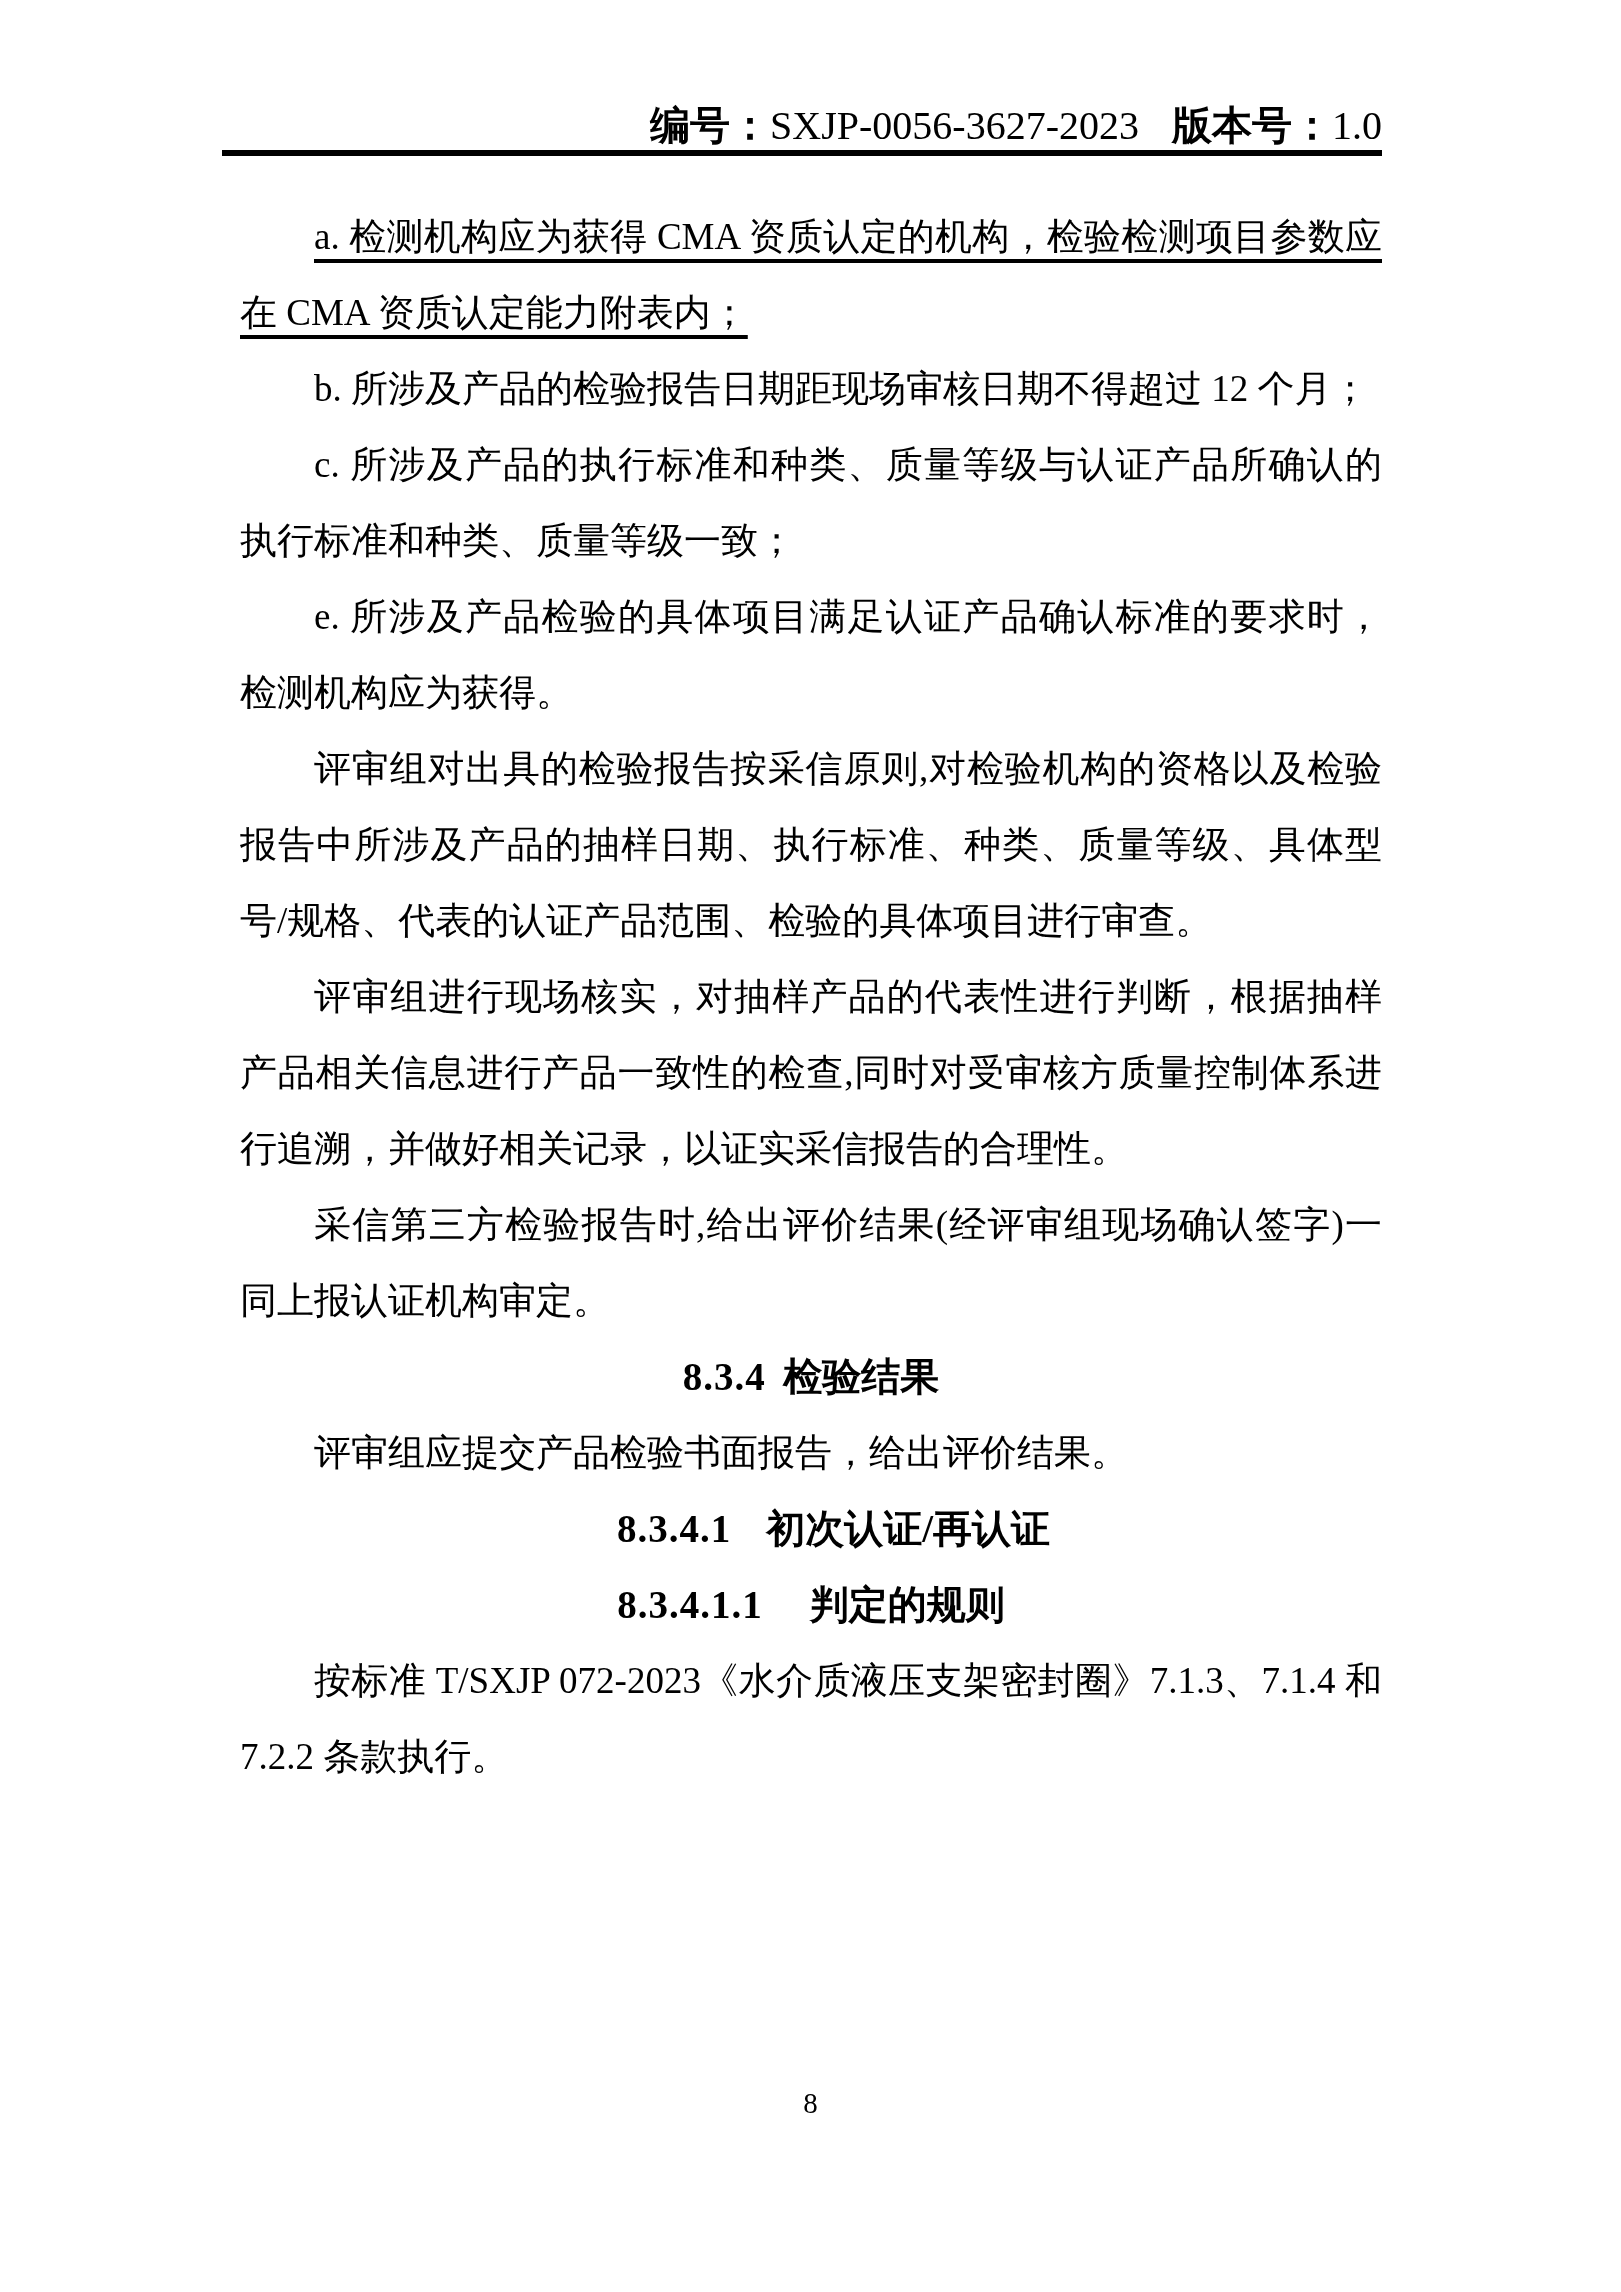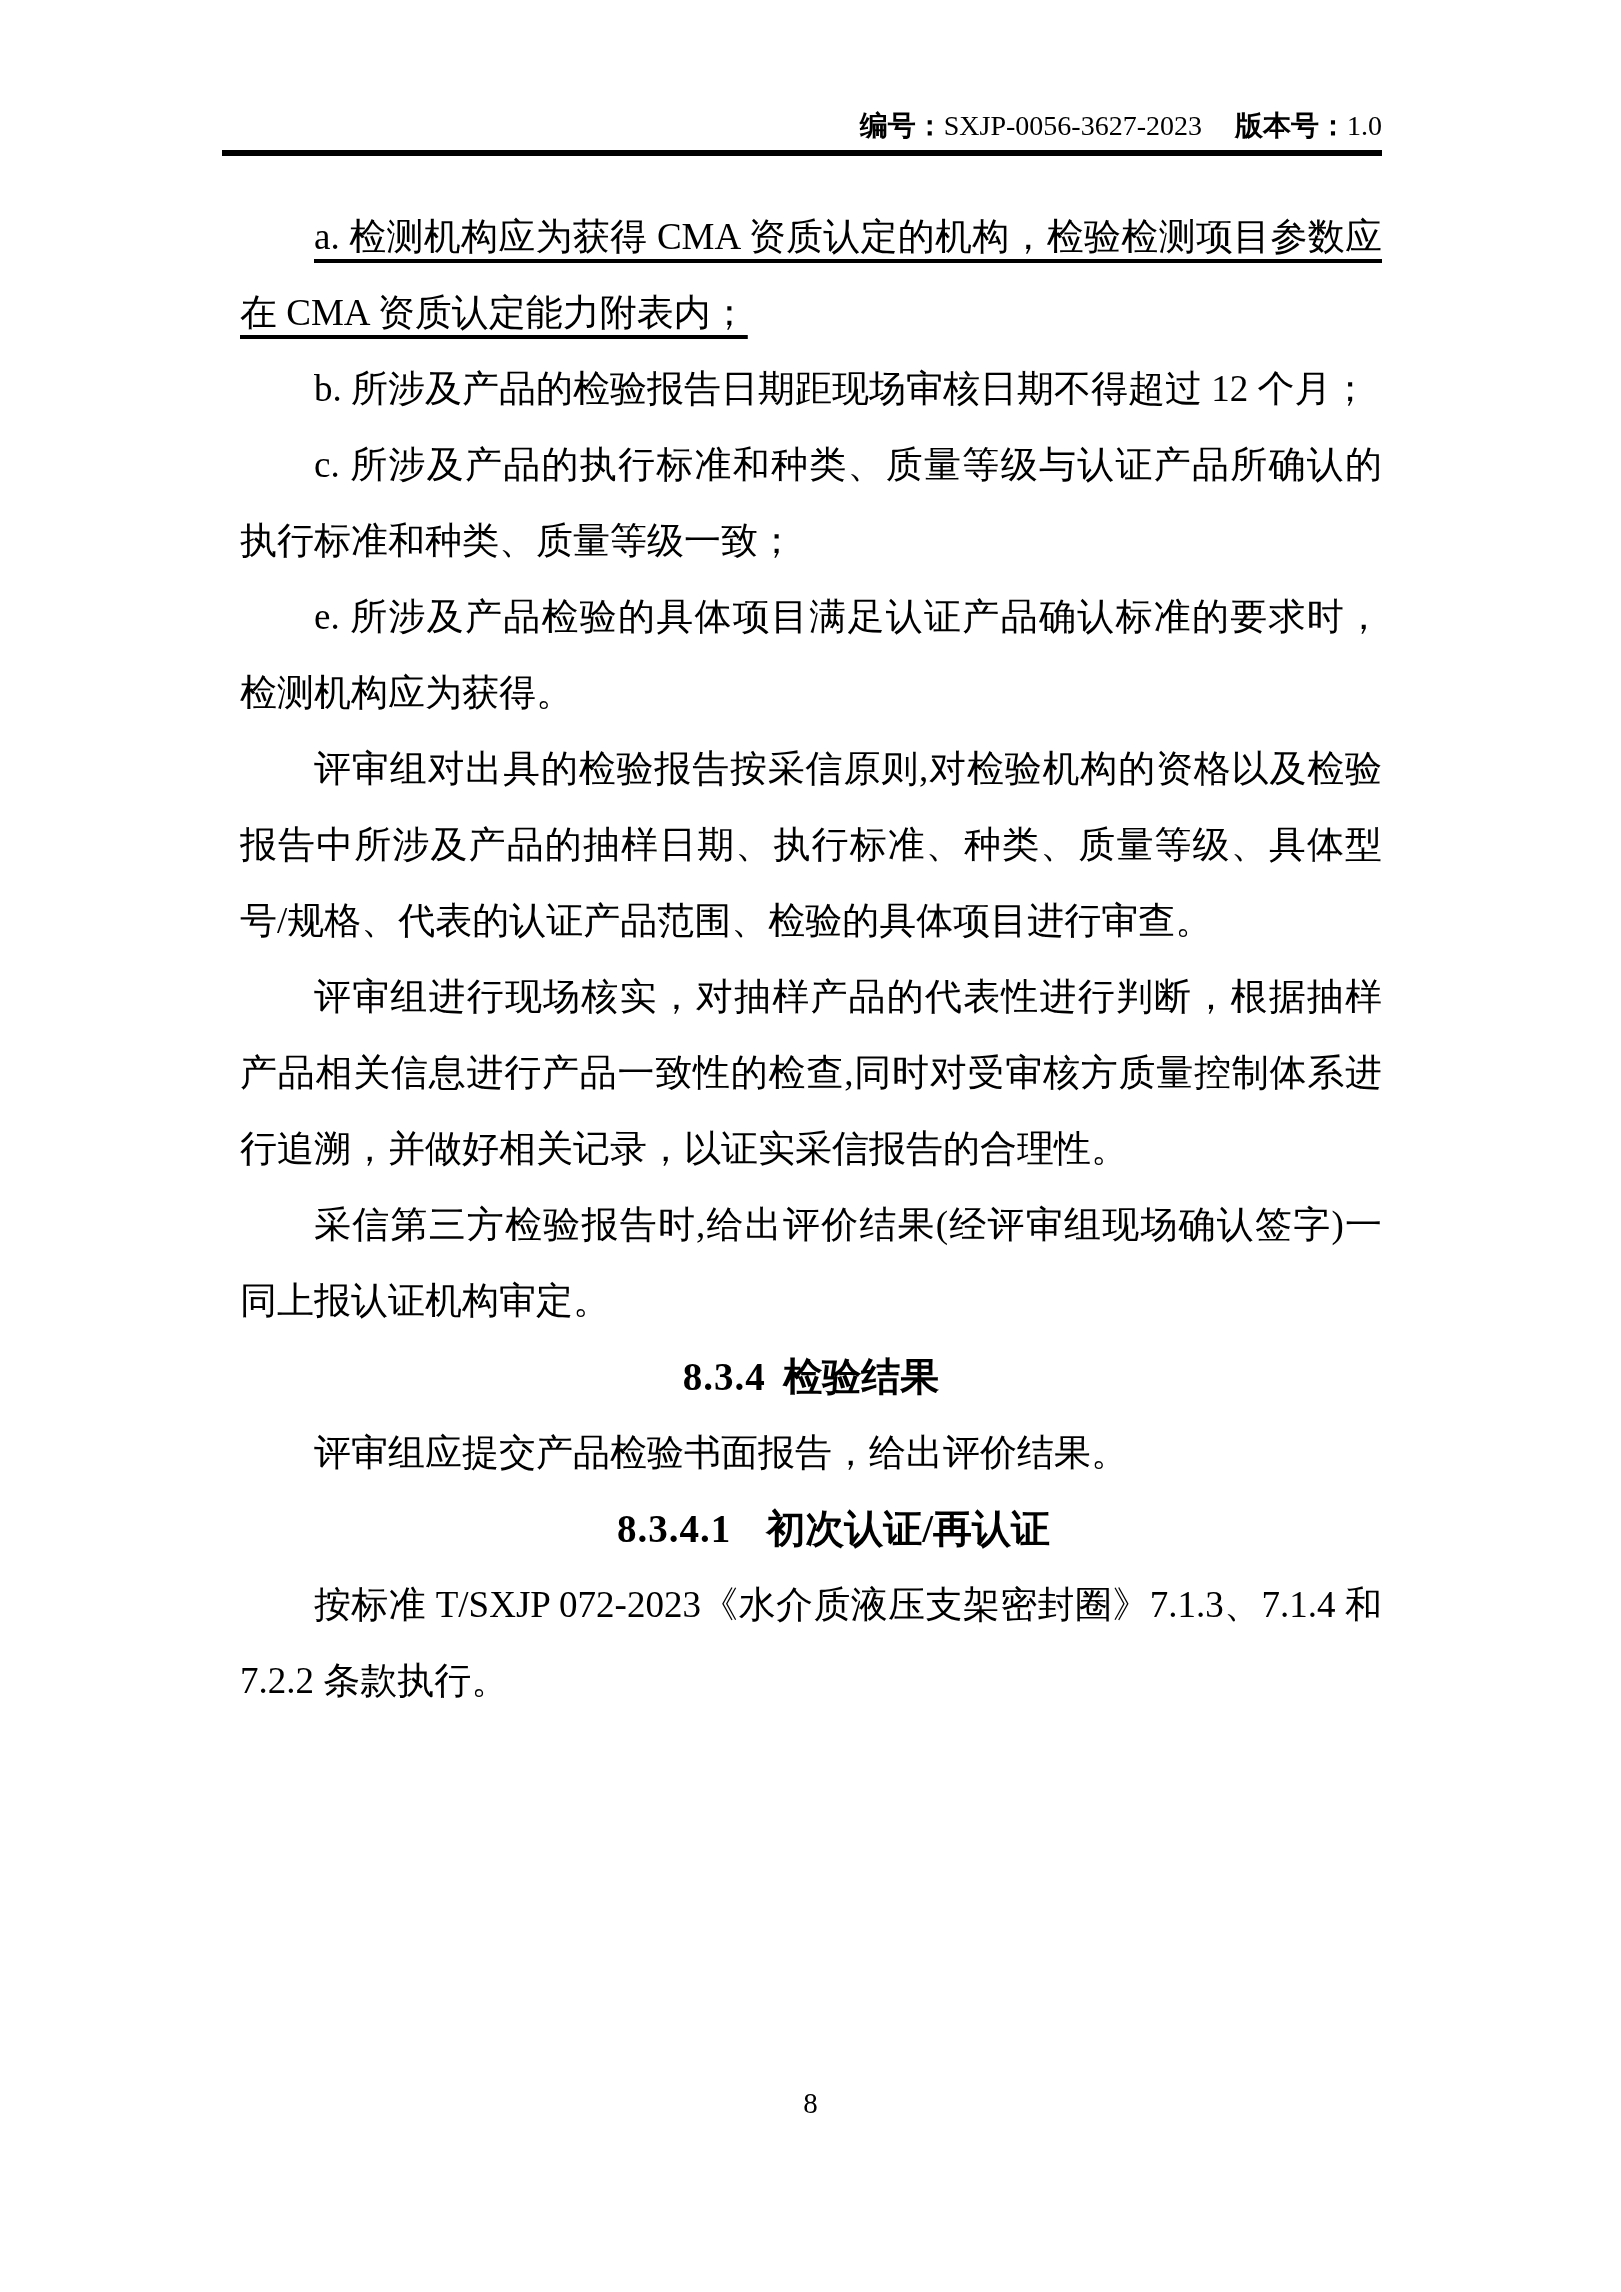--- a/index.html
+++ b/index.html
@@ -15,21 +15,21 @@
     color: #000000;
     font-family: "Liberation Serif", "DejaVu Serif", serif;
     overflow: hidden;
   }
   .header {
     position: absolute;
     top: 106px;
     left: 222px;
     width: 1160px;
     text-align: right;
-    font-size: 28px;
+    font-size: 40px;
     line-height: 39px;
     white-space: nowrap;
   }
   .header .lbl { font-weight: bold; }
   .header .gap { display: inline-block; width: 33px; }
   .rule {
     position: absolute;
     top: 150px;
     left: 222px;
     width: 1160px;
@@ -106,20 +106,23 @@
     <div class="heading h-834">
       <span class="hnum">8.3.4</span><span class="htitle">检验结果</span>
     </div>
 
     <p class="p-after-834">评审组应提交产品检验书面报告，给出评价结果。</p>
 
     <div class="heading h-8341">
       <span class="hnum">8.3.4.1</span><span class="htitle">初次认证/再认证</span>
     </div>
 
+    <div class="heading h-83411">
+      <span class="hnum">8.3.4.1.1</span><span class="htitle">判定的规则</span>
+    </div>
 
     <p class="p-last">按标准 T/SXJP 072-2023《水介质液压支架密封圈》7.1.3、7.1.4 和 7.2.2 条款执行。</p>
   </div>
 
   <div class="footer">8</div>
 
 </div>
 
 
 </body></html>

